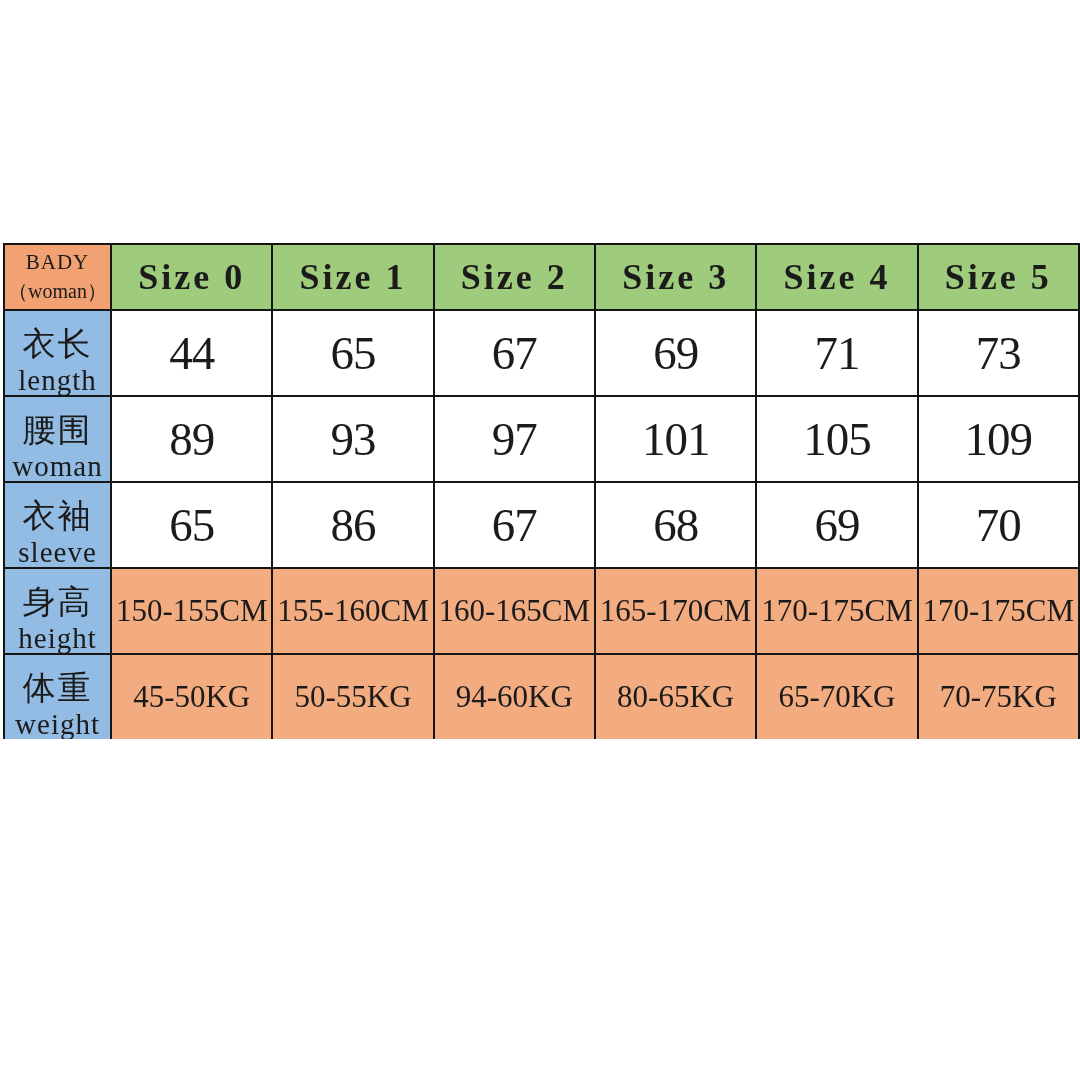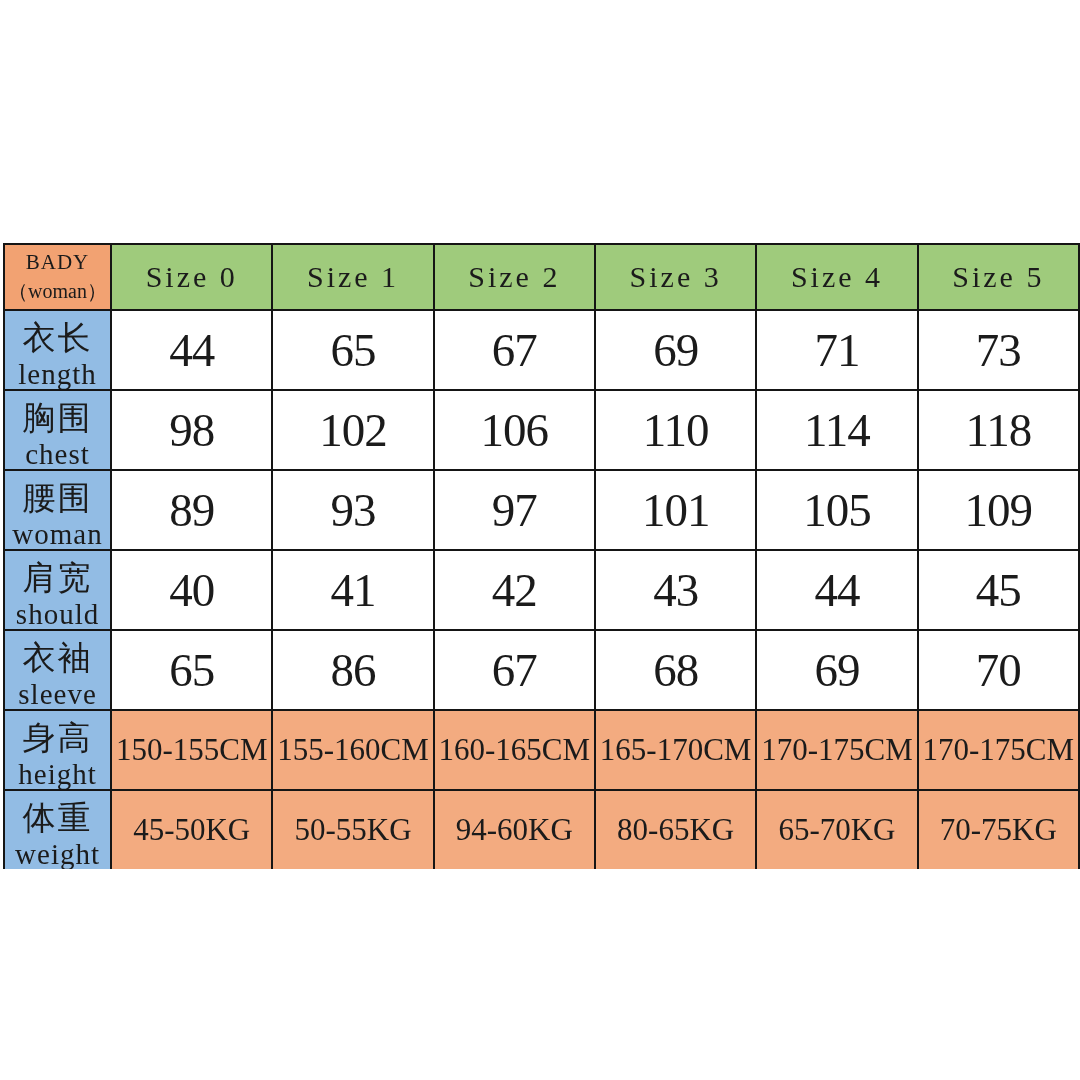--- a/index.html
+++ b/index.html
@@ -44,32 +44,32 @@
   
   tr.header-row { height: 66px; }
   th.corner-cell {
     background: var(--header-orange);
     font-weight: normal;
   }
   .corner-line1 { font-size: 21px; line-height: 27px; letter-spacing: 1px; }
   .corner-line2 { font-size: 20px; line-height: 30px; }
   th.size-header {
     background: var(--header-green);
-    font-weight: normal;
-    font-size: 30px;
+    font-weight: bold;
+    font-size: 36px;
     letter-spacing: 3px;
   }
 
   
   th.row-label {
     background: var(--label-blue);
     font-weight: normal;
     vertical-align: top;
   }
-  .zh-label { display: block; font-size: 33px; line-height: 42px; margin-top: 6px; letter-spacing: 2px; }
+  .zh-label { display: block; font-size: 33px; line-height: 42px; margin-top: 12px; letter-spacing: 2px; }
   .en-label { display: block; font-size: 29px; line-height: 30px; letter-spacing: 1px; font-family: Liberation Serif, serif; }
 
   
   tr.data-row { height: 73px; }
   tr.row-length { height: 76px; }
   tr.row-weight { height: 70px; }
   td.value-cell {
     background: #ffffff;
     font-size: 47px;
     letter-spacing: -1px;
@@ -116,58 +116,34 @@
           <span class="en-label">length</span>
         </th>
         <td class="value-cell">44</td>
         <td class="value-cell">65</td>
         <td class="value-cell">67</td>
         <td class="value-cell">69</td>
         <td class="value-cell">71</td>
         <td class="value-cell">73</td>
       </tr>
 
-      <tr class="data-row">
-        <th class="row-label">
-          <span class="zh-label">胸围</span>
-          <span class="en-label">chest</span>
-        </th>
-        <td class="value-cell">98</td>
-        <td class="value-cell">102</td>
-        <td class="value-cell">106</td>
-        <td class="value-cell">110</td>
-        <td class="value-cell">114</td>
-        <td class="value-cell">118</td>
-      </tr>
 
       <tr class="data-row">
         <th class="row-label">
           <span class="zh-label">腰围</span>
           <span class="en-label">woman</span>
         </th>
         <td class="value-cell">89</td>
         <td class="value-cell">93</td>
         <td class="value-cell">97</td>
         <td class="value-cell">101</td>
         <td class="value-cell">105</td>
         <td class="value-cell">109</td>
       </tr>
 
-      <tr class="data-row">
-        <th class="row-label">
-          <span class="zh-label">肩宽</span>
-          <span class="en-label">should</span>
-        </th>
-        <td class="value-cell">40</td>
-        <td class="value-cell">41</td>
-        <td class="value-cell">42</td>
-        <td class="value-cell">43</td>
-        <td class="value-cell">44</td>
-        <td class="value-cell">45</td>
-      </tr>
 
       <tr class="data-row">
         <th class="row-label">
           <span class="zh-label">衣袖</span>
           <span class="en-label">sleeve</span>
         </th>
         <td class="value-cell">65</td>
         <td class="value-cell">86</td>
         <td class="value-cell">67</td>
         <td class="value-cell">68</td>

